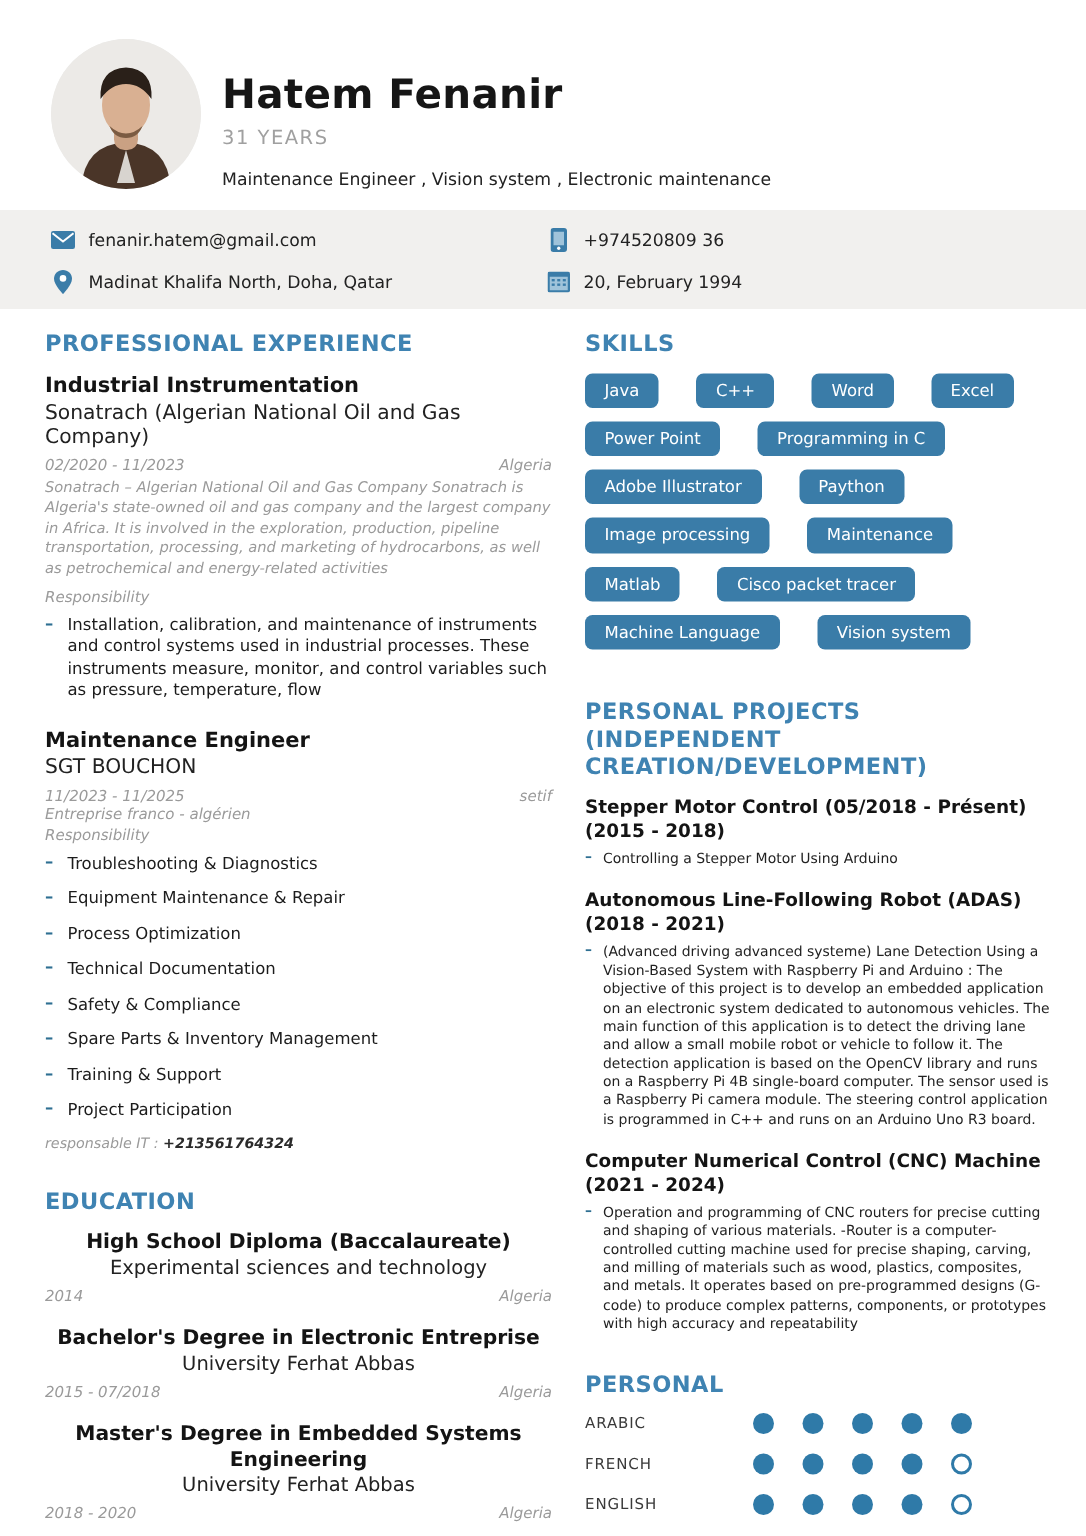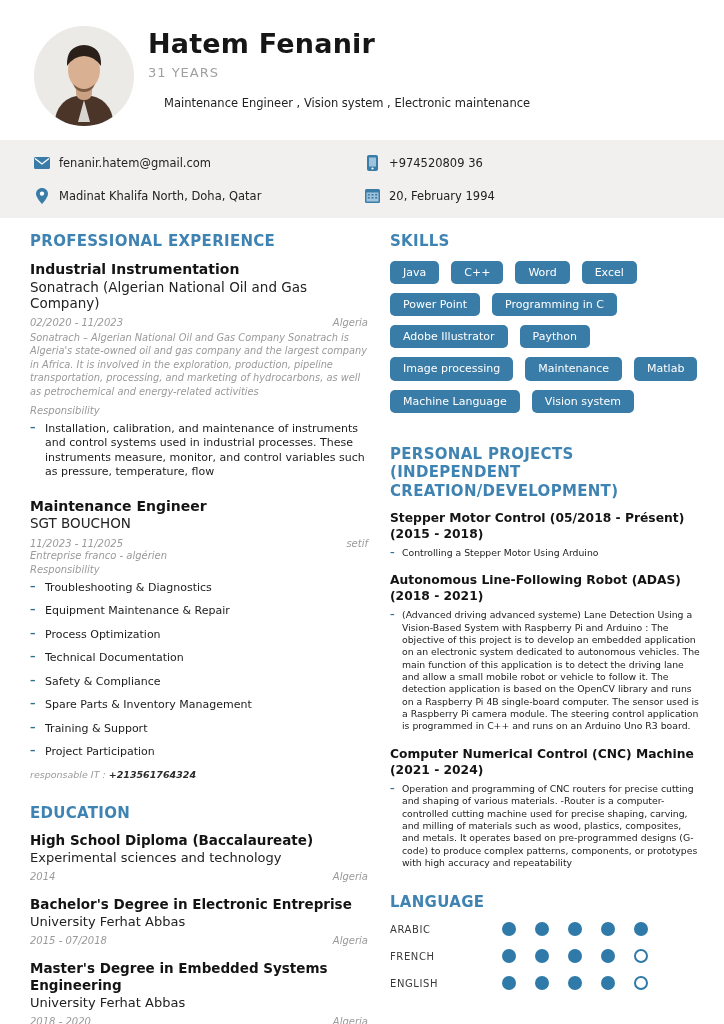--- a/index.html
+++ b/index.html
@@ -6,25 +6,25 @@
   html, body { margin: 0; padding: 0; background: #fff; }
   body { font-family: "DejaVu Sans", "Liberation Sans", sans-serif; color: #1c1c1c; }
   .page { width: 724px; height: 1024px; background: #fff; overflow: hidden; position: relative; }
 
   
   .header { display: flex; gap: 14px; padding: 24px 30px 0 34px; height: 126px; align-items: flex-end; }
   .avatar { width: 100px; height: 100px; border-radius: 50%; overflow: hidden; background: #ececea; flex: 0 0 auto; }
   .header-text { padding-top: 6px; }
   .name { font-size: 27px; font-weight: 600; color: #161616; margin: 0 0 6px; letter-spacing: .2px; }
   .age { font-size: 13px; color: #a0a0a0; letter-spacing: 1px; margin: 0 0 12px; }
-  .subtitle { font-size: 11.5px; color: #222; margin: 16px; }
+  .subtitle { font-size: 11.5px; color: #222; margin: 0; }
 
   
   .contact-band { background: #f1f0ee; padding: 12px 30px 12px 34px; display: grid;
-                  grid-template-columns: 1fr 1fr; row-gap: 12px; height: 78px; margin-top: 14px; }
+                  grid-template-columns: 1fr 1fr; row-gap: 12px; height: 66px; margin-top: 14px; }
   .contact-item { display: flex; align-items: center; gap: 9px; font-size: 11.5px; color: #222; }
   .cicon { width: 16px; height: 16px; flex: 0 0 auto; display: inline-flex; align-items: center; justify-content: center; }
 
   
   .main { display: grid; grid-template-columns: 338px 1fr; column-gap: 22px; padding: 14px 24px 0 30px; }
   h2.section-title { color: #3f83b2; font-size: 15px; font-weight: bold; letter-spacing: .3px; margin: 0 0 10px; line-height: 1.25; }
 
   
   .role { font-size: 14px; font-weight: bold; color: #141414; margin: 0; line-height: 1.2; }
   .company { font-size: 13.5px; font-weight: normal; color: #222; margin: 1px 0 0; line-height: 1.2; }
@@ -33,26 +33,26 @@
   .desc-lead { font-weight: normal; }
   .subnote { font-size: 10px; font-style: italic; color: #9a9a9a; margin: 0 0 3px; }
   .resp-label { font-size: 10px; font-style: italic; color: #9a9a9a; margin: 2px 0 6px; }
   ul.dash-list { list-style: none; margin: 0; padding: 0; font-size: 11px; color: #1c1c1c; }
   ul.dash-list li { position: relative; padding-left: 15px; margin-bottom: 9px; line-height: 1.32; }
   ul.dash-list li::before { content: "–"; position: absolute; left: 0; top: -1px; color: #2e6f92; font-weight: bold; }
   .footnote { font-size: 9.5px; font-style: italic; color: #9a9a9a; margin: 2px 0 0; }
   .footnote b { color: #2b2b2b; font-style: italic; }
   .job { margin-bottom: 18px; }
   .section-education { margin-top: 24px; }
-  .edu { margin-bottom: 14px; }
+  .edu { margin-bottom: 14px; text-align: center; }
   .edu-degree { font-size: 13.5px; font-weight: bold; color: #141414; margin: 0; line-height: 1.25; }
   .edu-school { font-size: 13px; color: #222; margin: 1px 0 0; }
 
   
-  .badges { display: flex; flex-wrap: wrap; gap: 9px 12px; }
+  .badges { display: flex; flex-wrap: wrap; gap: 9px 25px; }
   .badge { background: #3a7ca8; color: #fff; font-size: 11px; padding: 5px 13px; border-radius: 5px; line-height: 1.2; }
   .section-projects { margin-top: 32px; }
   .project { margin-bottom: 14px; }
   .project-title { font-size: 12.3px; font-weight: 600; color: #141414; margin: 0 0 4px; line-height: 1.3; }
   .project ul.dash-list { font-size: 9.3px; color: #222; }
   .project ul.dash-list li { margin-bottom: 4px; line-height: 1.33; padding-left: 12px; }
   .section-language { margin-top: 24px; }
   .lang-row { display: flex; align-items: center; margin-bottom: 13px; }
   .lang-name { width: 112px; font-size: 10px; color: #3a3a3a; letter-spacing: .6px; }
   .dots { display: flex; gap: 19px; }
@@ -218,20 +218,21 @@
             <span class="badge">C++</span>
             <span class="badge">Word</span>
             <span class="badge">Excel</span>
             <span class="badge">Power Point</span>
             <span class="badge">Programming in C</span>
             <span class="badge">Adobe Illustrator</span>
             <span class="badge">Paython</span>
             <span class="badge">Image processing</span>
             <span class="badge">Maintenance</span>
             <span class="badge">Matlab</span>
+            <span class="badge">Cisco packet tracer</span>
             <span class="badge">Machine Language</span>
             <span class="badge">Vision system</span>
           </div>
       </section>
 
       <section class="section-projects">
         <h2 class="section-title">PERSONAL PROJECTS (INDEPENDENT CREATION/DEVELOPMENT)</h2>
 
         <div class="project">
           <h3 class="project-title"><span>Stepper Motor Control (05/2018 - Présent)</span><br><span> (2015 - 2018)</span></h3>
@@ -249,21 +250,21 @@
 
         <div class="project">
           <h3 class="project-title"><span>Computer Numerical Control (CNC) Machine</span><br><span> (2021 - 2024)</span></h3>
           <ul class="dash-list">
               <li>Operation and programming of CNC routers for precise cutting and shaping of various materials. -Router is a computer-controlled cutting machine used for precise shaping, carving, and milling of materials such as wood, plastics, composites, and metals. It operates based on pre-programmed designs (G-code) to produce complex patterns, components, or prototypes with high accuracy and repeatability</li>
             </ul>
         </div>
       </section>
 
       <section class="section-language">
-        <h2 class="section-title">LANGUAGE</h2>
+        <h2 class="section-title">PERSONAL</h2>
         <div class="lang-row">
           <span class="lang-name">ARABIC</span>
           <span class="dots">
               <span class="dot"></span>
               <span class="dot"></span>
               <span class="dot"></span>
               <span class="dot"></span>
               <span class="dot"></span>
             </span>
         </div>

